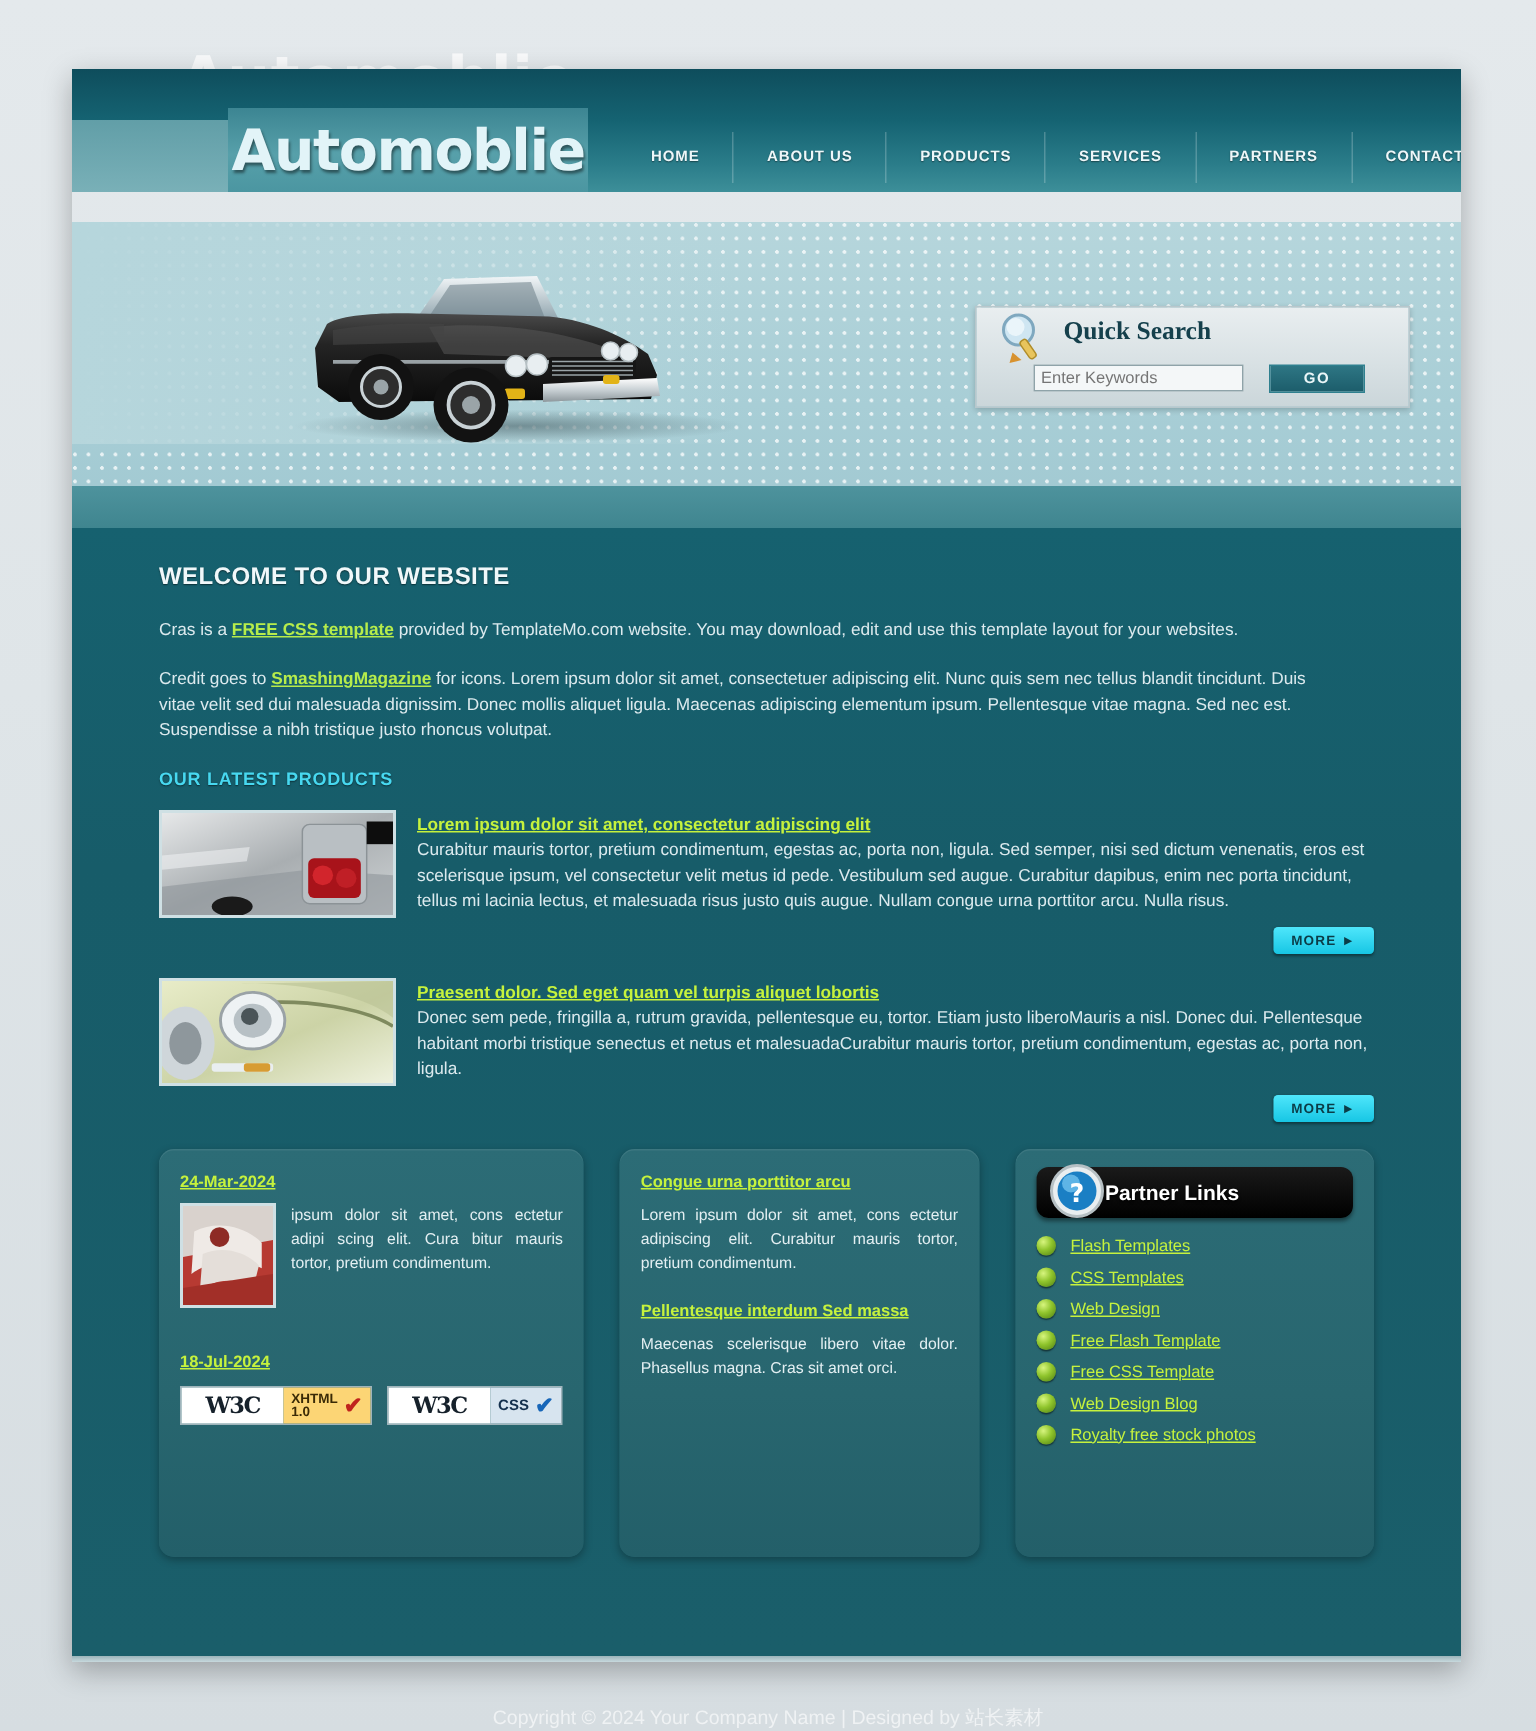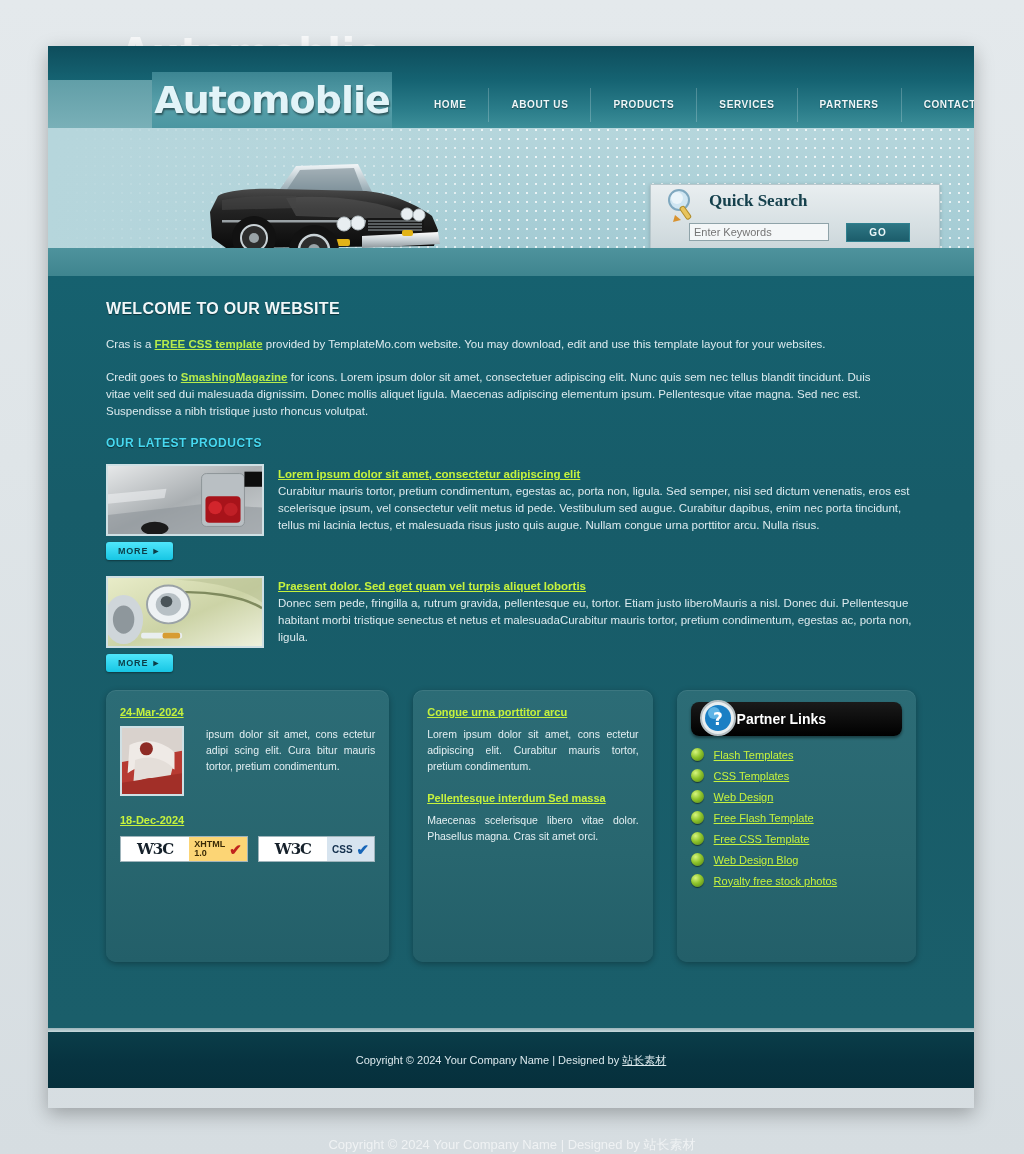--- a/index.html
+++ b/index.html
@@ -79,24 +79,25 @@
     line-height: 34px;
     border-right: 1px solid rgba(255,255,255,.22);
     text-shadow: 0 1px 1px rgba(0,0,0,.45);
     white-space: nowrap;
   }
   .nav a:last-child { border-right: none; }
 
   
   .hero {
     position: relative;
-    height: 148px;
+    height: 204px;
     background:
       radial-gradient(circle at 2px 2px, rgba(255,255,255,.75) 1.1px, transparent 1.4px) 0 0/9px 9px,
       linear-gradient(180deg,#b6d6dc 0%, #a8ced6 60%, #a0c8d1 100%);
+    margin-top: 20px;
   }
   .hero::after {
     content:"";
     position:absolute; left:0; right:0; bottom:0; height:28px;
     background: linear-gradient(180deg,#4e939d,#3f858f);
   }
   .hero-fade {
     position:absolute; left:0; top:0; width:48%; height:148px;
     background: linear-gradient(90deg,#b6d6dc 0%, rgba(182,214,220,.55) 70%, rgba(182,214,220,0) 100%);
   }
@@ -164,21 +165,21 @@
     width: 158px; height: 72px; flex: 0 0 158px;
     border: 2px solid #cfe0e4; position: relative; overflow: hidden;
   }
   .prod-body { flex: 1; }
   .prod-title {
     display:inline-block;
     color:#c6f23d; font-size: 11.5px; font-weight: bold;
     text-decoration: underline; margin-bottom: 3px;
   }
   .prod-text { color:#dceaee; font-size: 11.5px; line-height: 17px; }
-  .more-row { display:flex; margin: 6px 0 16px 0; }
+  .more-row { display:flex; justify-content:flex-end; margin: 6px 0 16px 0; }
   .more-btn {
     background: linear-gradient(180deg,#4fe6fb,#17c6e4);
     color: #0b3c47; font-size: 9px; font-weight: bold; letter-spacing: .8px;
     border: none; border-radius: 3px;
     padding: 4px 12px; cursor: pointer;
     box-shadow: 0 1px 2px rgba(0,0,0,.4);
   }
 
   
   .boxes { display:flex; gap: 24px; margin-top: 18px; }
@@ -204,21 +205,21 @@
     color:#fff; font-size: 14px; font-weight:bold;
     text-shadow: 0 1px 2px rgba(0,0,0,.9);
   }
   .box-icon { position:absolute; left:8px; top:-3px; width:38px; height:38px; }
 
   .evt-date {
     display:inline-block;
     color:#c6f23d; font-size:11px; font-weight:bold;
     text-decoration: underline; margin-bottom: 8px;
   }
-  .evt-body { display:flex; gap:22px; margin-bottom: 14px; }
+  .evt-body { display:flex; gap:10px; margin-bottom: 26px; }
   .evt-thumb { width:64px; height:70px; flex:0 0 64px; border:2px solid #cfe0e4; overflow:hidden; position:relative;}
   .evt-text { color:#e3eff2; font-size:10.5px; line-height:16px; text-align:justify; }
 
   .badges { display:flex; gap:10px; margin-top:2px; }
   .badge { height: 26px; display:flex; align-items:center; border:1px solid #9fb4bb; }
   .badge .w3c {
     background:#fff; color:#16212b; font-family:"DejaVu Serif", serif;
     font-weight:bold; font-size:15px; padding: 0 16px; letter-spacing:-1px;
     height:100%; display:flex; align-items:center;
   }
@@ -449,21 +450,21 @@
               <path d="M0 0 L64 0 L64 24 L0 36 Z" fill="#d9d2cd"></path>
               <path d="M8 18 C24 10 44 14 56 26 L56 44 C40 36 20 38 6 48 Z" fill="#efeae6"></path>
               <path d="M14 34 C28 28 44 32 54 42 L50 58 C36 50 22 52 12 60 Z" fill="#e4ded9"></path>
               <circle cx="26" cy="22" r="7" fill="#8e2b25"></circle>
               <path d="M0 58 L64 48 L64 70 L0 70 Z" fill="#a22f28"></path>
             </svg>
           </div>
           <div class="evt-text">ipsum dolor sit amet, cons ectetur adipi scing elit. Cura bitur mauris tortor, pretium condimentum.</div>
         </div>
 
-        <a href="#" class="evt-date">18-Dec-2024</a>
+        <a href="#" class="evt-date">18-Jul-2024</a>
 
         <div class="badges">
           <div class="badge xhtml">
             <div class="w3c">W3C</div>
             <div class="lbl">
               <div>
                 <div>XHTML</div>
                 <div>1.0</div>
               </div>
               <span class="tick red">✔</span>

